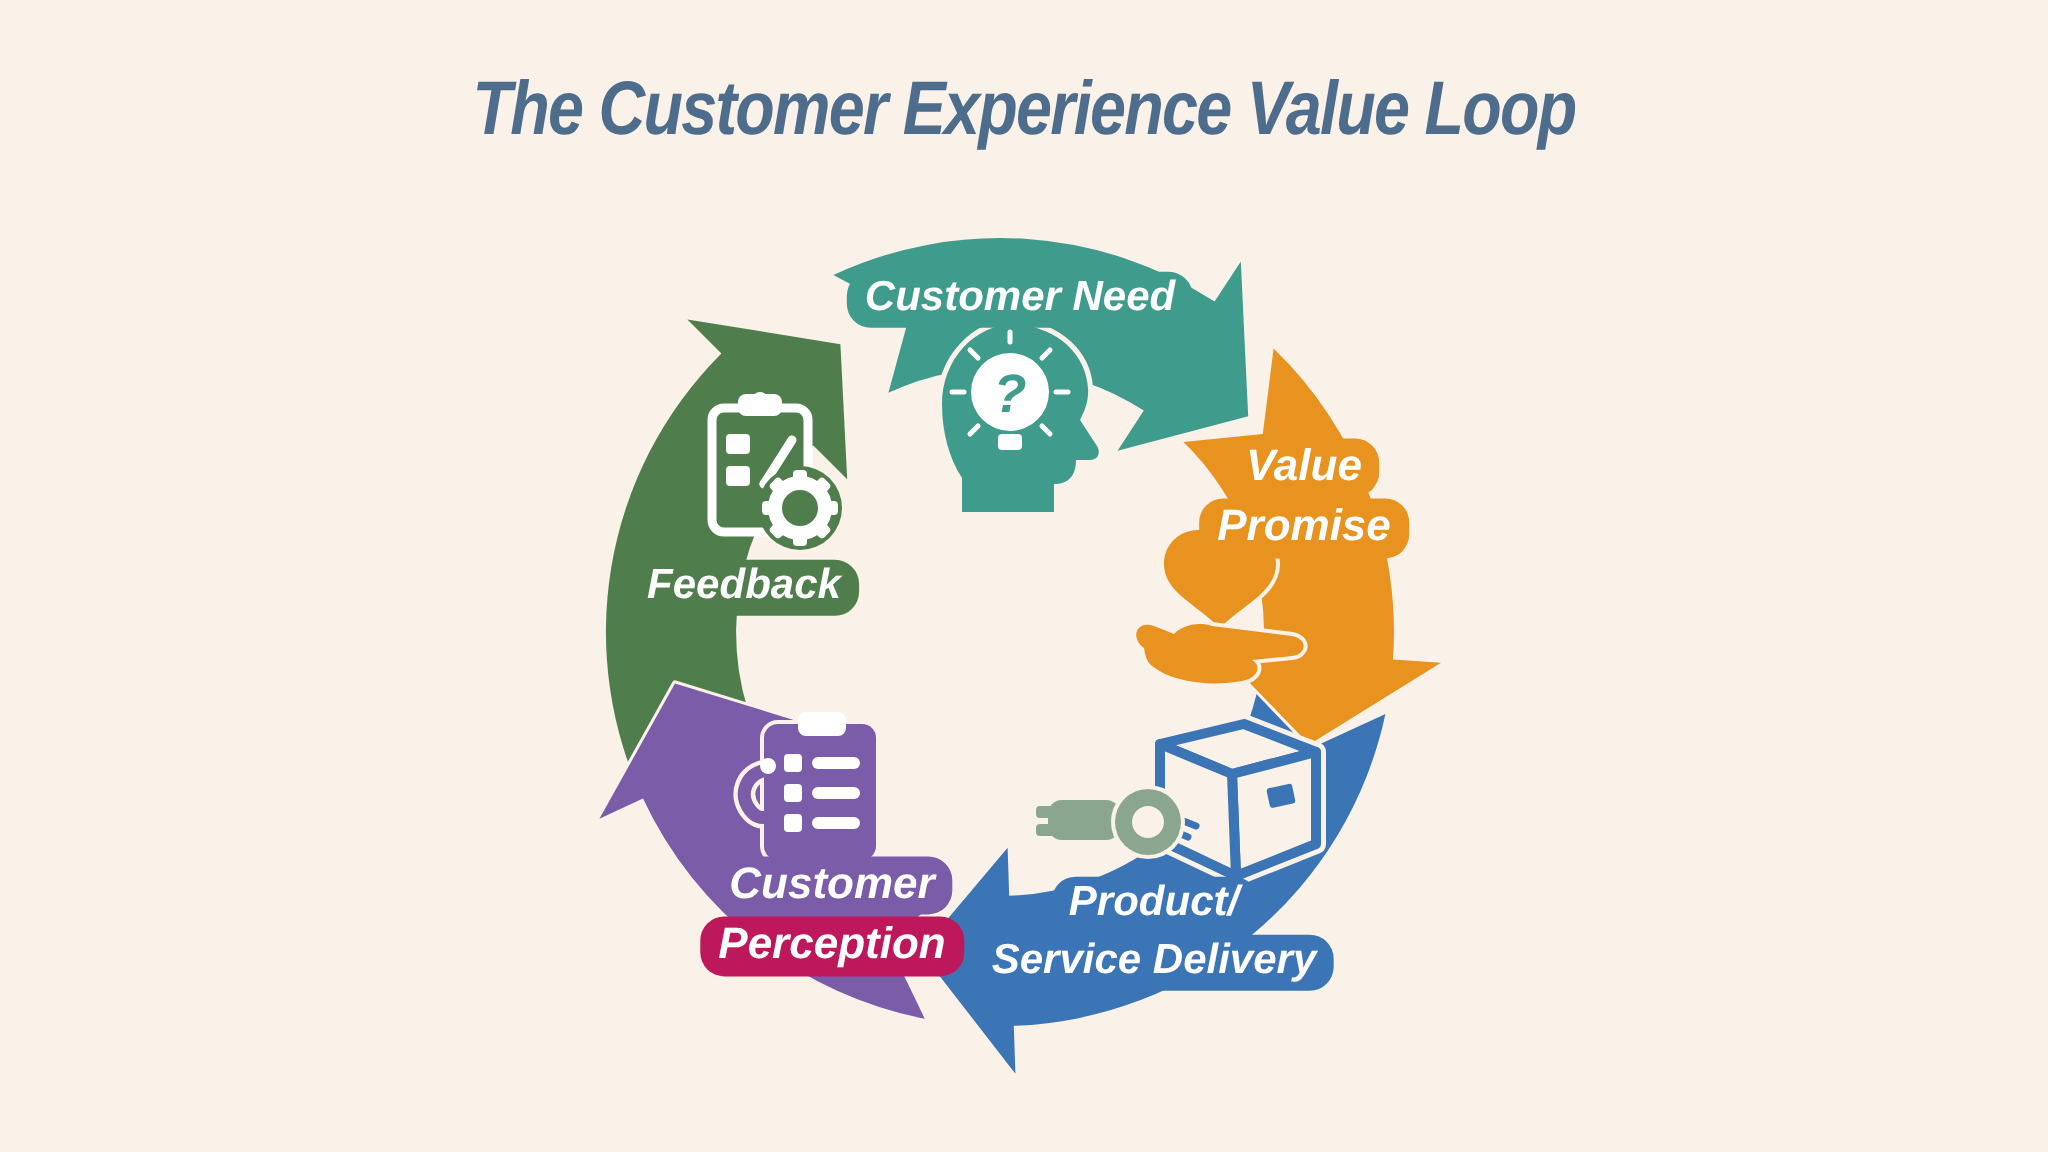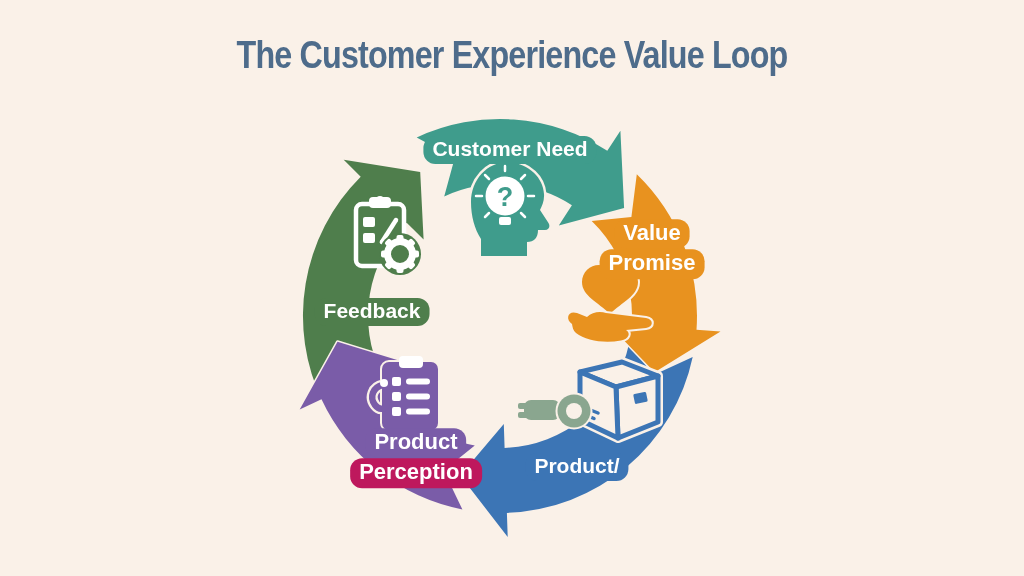--- a/index.html
+++ b/index.html
@@ -1,17 +1,17 @@
 <!DOCTYPE html>
 <html style="--c-background: #FAF1E8; --c-title: #4E6C8B; --c-teal: #3F9C8C; --c-orange: #E8921F; --c-blue: #3C75B5; --c-purple: #7A5CA8; --c-green: #4F7E4C; --c-key: #8AA68F; --c-label_text: #FFFFFF;"><head>
 <meta charset="utf-8">
 <style>
   html,body{margin:0;padding:0;}
   body{font-family:"Liberation Sans", sans-serif; background:#e8e4df;}
-  .stage{position:relative;width:1024px;height:576px;overflow:hidden;background:var(--c-background,#FAF1E8);}
+  .stage{position:relative;width:1024px;height:576px;overflow:hidden;background:var(--c-background,#FAF1E8);font-style:italic;}
   .title-row{position:absolute;left:0;top:34px;width:100%;text-align:center;z-index:5;}
   .title-row h1{margin:0;font-size:38px;font-weight:bold;letter-spacing:-1px;color:var(--c-title,#4E6C8B);
     transform:scaleX(0.85);transform-origin:center;}
   #loop-svg{position:absolute;left:0;top:0;width:1024px;height:576px;z-index:1;}
   .icon-svg{position:absolute;z-index:2;}
   .seg-label{position:absolute;z-index:3;transform:translate(-50%,-50%);
     display:flex;flex-direction:column;align-items:center;gap:1px;
     font-size:21px;font-weight:600;color:var(--c-label_text,#fff);line-height:1.15;}
   .seg-label .pill{white-space:nowrap;padding:1px 9px 3px;border-radius:12px;}
   #lbl-1{font-size:22px;}
@@ -122,22 +122,23 @@
 
   <div class="seg-label" id="lbl-0" style="left:510px;top:150px">
     <span class="pill" style="background: rgb(63, 156, 140);">Customer Need</span>
   </div>
   <div class="seg-label" id="lbl-1" style="left:652px;top:249px">
     <span class="pill" style="background: rgb(232, 146, 31);">Value</span>
     <span class="pill" style="background: rgb(232, 146, 31);">Promise</span>
   </div>
   <div class="seg-label" id="lbl-2" style="left:577px;top:467px">
     <span class="pill" style="background: rgb(60, 117, 181);">Product/</span>
+    <span class="pill" style="background: rgb(60, 117, 181);">Service Delivery</span>
   </div>
   <div class="seg-label" id="lbl-3" style="left:416px;top:458px">
-    <span class="pill" style="background: rgb(122, 92, 168);">Product</span>
+    <span class="pill" style="background: rgb(122, 92, 168);">Customer</span>
     <span class="pill" style="background: #be185d;">Perception</span>
   </div>
-  <div class="seg-label" id="lbl-4" style="left:372px;top:312px">
+  <div class="seg-label" id="lbl-4" style="left:372px;top:294px">
     <span class="pill" style="background: rgb(79, 126, 76);">Feedback</span>
   </div>
 
 </div>
 
 </body></html>

